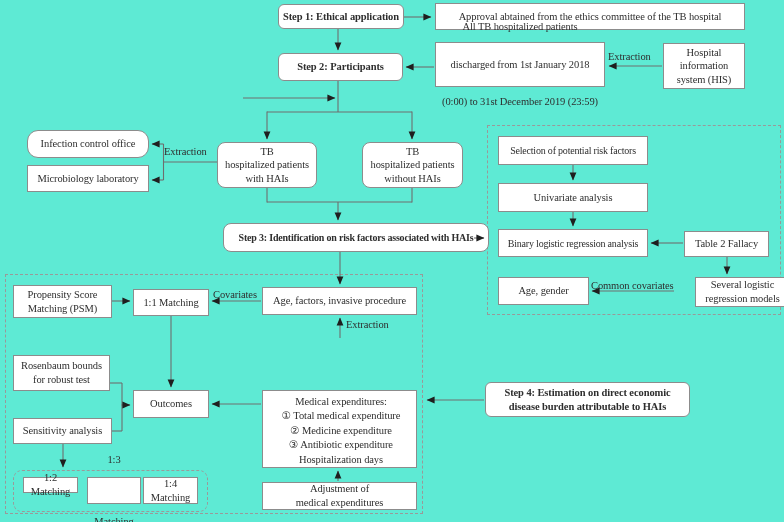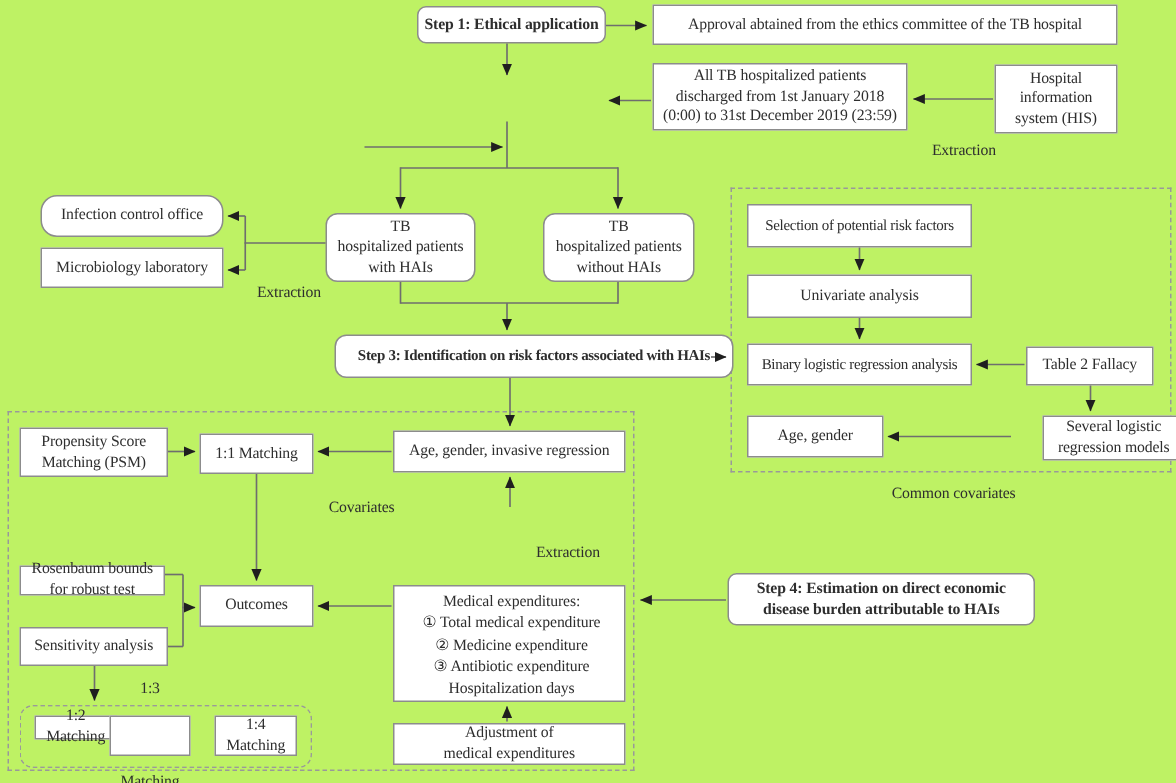--- a/index.html
+++ b/index.html
@@ -1,52 +1,53 @@
 <!DOCTYPE html>
 <html><head>
 <meta charset="utf-8">
 <style>
   html,body{margin:0;padding:0;background:#ffffff;}
   .stage{
-    position:relative;width:784px;height:522px;background:#bef264;
+    position:relative;width:784px;height:522px;background:#5eead4;
     font-family:"Liberation Serif","DejaVu Serif","DejaVu Sans",serif;
     color:#2e2e2e;overflow:hidden;
   }
   .bx{
     position:absolute;box-sizing:border-box;background:#ffffff;
     border:1px solid #8c8c8c;
     display:flex;align-items:center;justify-content:center;
     text-align:center;font-size:10.5px;line-height:1.3;
     letter-spacing:-0.1px;padding:1px 3px;
   }
   .col{flex-direction:column;}
   .rd{border-radius:6px;}
   .rd8{border-radius:8px;}
   .bold{font-weight:bold;}
   .nw{white-space:nowrap;}
   .fs10{font-size:10px;letter-spacing:-0.2px;}
   .left-align{align-items:center;justify-content:flex-start;text-align:left;padding:4px 4px 2px 7px;line-height:14.4px;}
   .panel{position:absolute;box-sizing:border-box;border:1px dashed #999999;background:transparent;}
   .dashdot{border:1px dashed #9a9a9a;border-radius:9px;}
-  .lbl{position:absolute;font-size:10.5px;line-height:13px;text-align:right;letter-spacing:-0.1px;margin-top:44px;}
+  .lbl{position:absolute;font-size:10.5px;line-height:13px;text-align:left;letter-spacing:-0.1px;}
   svg.wires{position:absolute;left:0;top:0;pointer-events:none;}
 </style>
 </head>
 <body>
 
 <div class="stage">
 
   <div class="panel" style="left:487px;top:125px;width:294px;height:190px;"></div>
   <div class="panel" style="left:5px;top:274px;width:418px;height:240px;"></div>
   <div class="panel dashdot" style="left:13px;top:470px;width:195px;height:42px;"></div>
 
   <div class="bx rd bold nw" style="left:278px;top:4px;width:126px;height:25px;">Step 1: Ethical application</div>
   <div class="bx nw" style="left:435px;top:3px;width:310px;height:27px;">Approval abtained from the ethics committee of the TB hospital</div>
 
-  <div class="bx col" style="left:435px;top:42px;width:170px;height:45px;">
+  <div class="bx rd bold nw" style="left:278px;top:53px;width:125px;height:28px;">Step 2: Participants</div>
+  <div class="bx col" style="left:435px;top:42px;width:170px;height:45px;gap:24px;">
     <div>All TB hospitalized patients</div>
     <div>discharged from 1st January 2018</div>
     <div>(0:00) to 31st December 2019 (23:59)</div>
   </div>
   <div class="bx col" style="left:663px;top:43px;width:82px;height:46px;">
     <div>Hospital</div>
     <div>information</div>
     <div>system (HIS)</div>
   </div>
   <div class="lbl" style="left:608px;top:50px;width:56px;">Extraction</div>
@@ -80,24 +81,24 @@
   <div class="bx nw" style="left:498px;top:277px;width:91px;height:28px;">Age, gender</div>
   <div class="lbl nw" style="left:591px;top:279px;width:86px;">Common covariates</div>
 
   <div class="bx col" style="left:13px;top:285px;width:99px;height:33px;">
     <div>Propensity Score</div>
     <div>Matching (PSM)</div>
   </div>
   <div class="bx nw" style="left:133px;top:289px;width:76px;height:27px;">1:1 Matching</div>
   <div class="lbl nw" style="left:213px;top:288px;width:50px;">Covariates</div>
 
-  <div class="bx nw" style="left:262px;top:287px;width:155px;height:28px;">Age, gender, invasive regression</div>
+  <div class="bx nw" style="left:262px;top:287px;width:155px;height:28px;">Age, factors, invasive procedure</div>
   <div class="lbl nw" style="left:346px;top:318px;width:54px;">Extraction</div>
 
-  <div class="bx col" style="left:13px;top:377px;width:97px;height:20px;">
+  <div class="bx col" style="left:13px;top:355px;width:97px;height:36px;">
     <div>Rosenbaum bounds</div>
     <div>for robust test</div>
   </div>
   <div class="bx nw" style="left:133px;top:390px;width:76px;height:28px;">Outcomes</div>
   <div class="bx nw" style="left:13px;top:418px;width:99px;height:26px;">Sensitivity analysis</div>
 
   <div class="bx col left-align" style="left:262px;top:390px;width:155px;height:78px;">
     <div>Medical expenditures:</div>
     <div>① Total medical expenditure</div>
     <div>② Medicine expenditure</div>
@@ -106,21 +107,21 @@
   </div>
   <div class="bx col" style="left:262px;top:482px;width:155px;height:28px;">
     <div>Adjustment of</div>
     <div>medical expenditures</div>
   </div>
 
   <div class="bx col" style="left:23px;top:477px;width:55px;height:16px;">
     <div>1:2</div>
     <div>Matching</div>
   </div>
-  <div class="bx col" style="left:73px;top:477px;width:54px;height:27px;gap:48px;">
+  <div class="bx col" style="left:87px;top:477px;width:54px;height:27px;gap:48px;">
     <div>1:3</div>
     <div>Matching</div>
   </div>
   <div class="bx col" style="left:143px;top:477px;width:55px;height:27px;">
     <div>1:4</div>
     <div>Matching</div>
   </div>
 
   <div class="bx col rd bold" style="left:485px;top:382px;width:205px;height:35px;">
     <div class="nw">Step 4: Estimation on direct economic</div>

